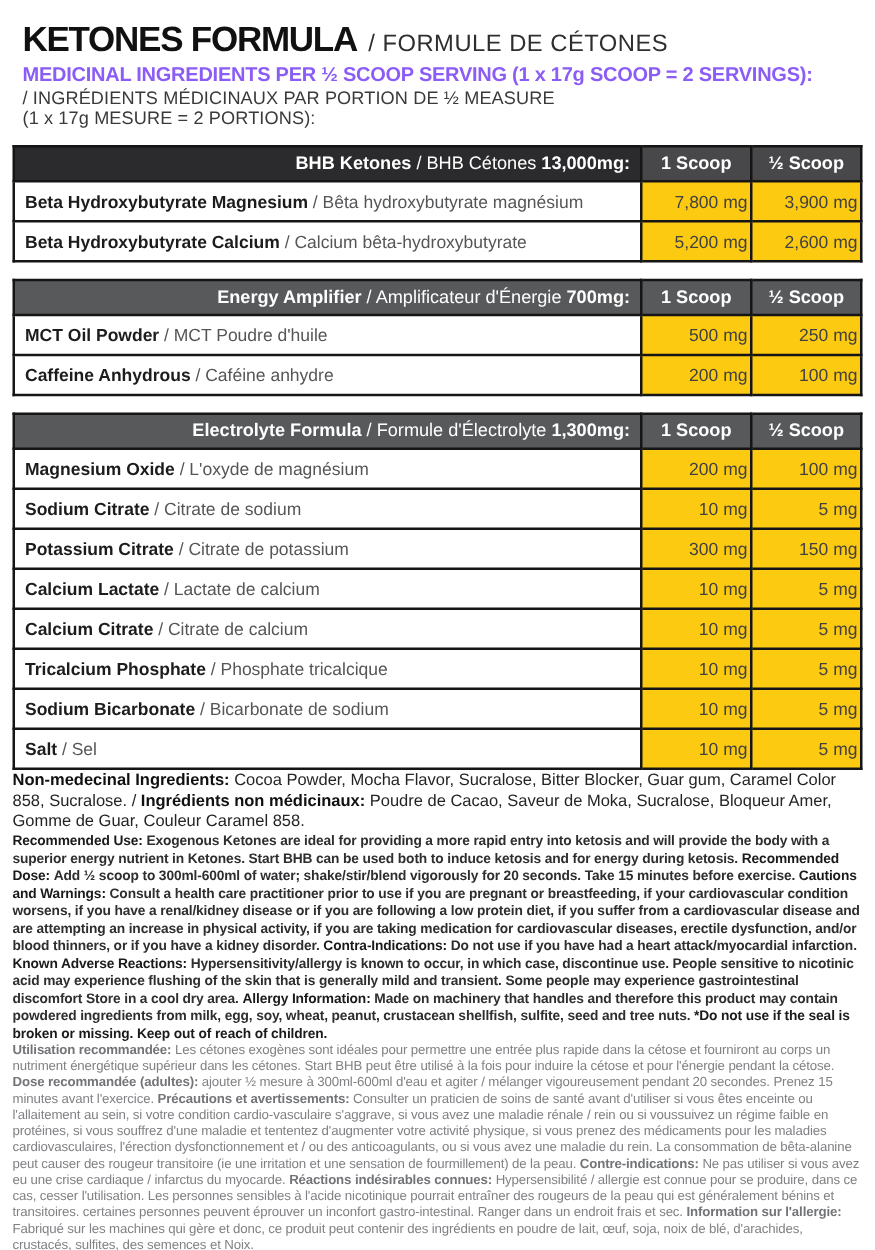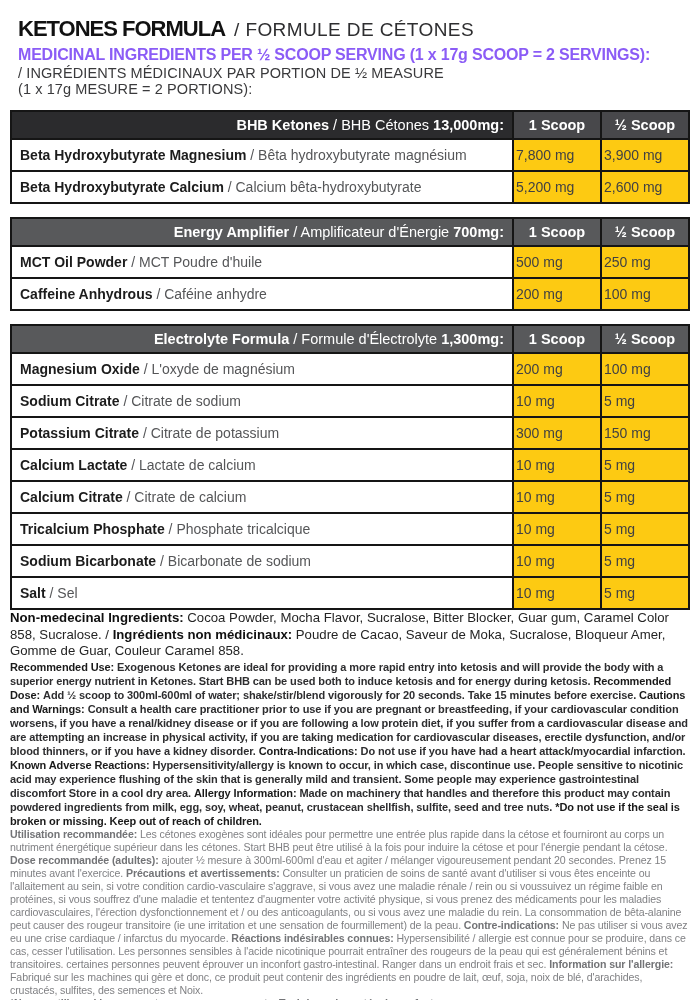--- a/index.html
+++ b/index.html
@@ -15,37 +15,37 @@
     width: 700px; height: 1000px;
     background: #ffffff;
     font-family: "Liberation Sans", sans-serif;
     color: #232323;
     overflow: hidden;
   }
   .page { padding: 12px 10px 0 10px; }
 
   
   .title-row { display: flex; align-items: baseline; gap: 9px; margin: 4px 0 4px 8px; }
-  .title-en { font-size: 22px; font-weight: bold; letter-spacing: -1px; color: #111; white-space: nowrap; }
+  .title-en { font-size: 28px; font-weight: bold; letter-spacing: -1px; color: #111; white-space: nowrap; }
   .title-fr { font-size: 19px; font-weight: 400; letter-spacing: 0.4px; color: #2e2e30; white-space: nowrap; }
   .sub-en { margin: 2px 0 1px 8px; font-size: 16px; font-weight: bold; letter-spacing: -0.2px; color: #8b5cf6; }
   .sub-fr { margin: 0 0 0 8px; font-size: 14.5px; color: #3a3a3c; letter-spacing: 0.1px; }
 
   
   .ing-table { width: 100%; border-collapse: collapse; margin-top: 13px; table-layout: fixed; }
   .ing-table th, .ing-table td { border: 2px solid var(--border); }
   .ing-table th { color: #fff; font-size: 14.5px; padding: 4px 8px; height: 28px; }
   .ing-table th.desc-h { text-align: right; }
   .ing-table th .t-fr { font-weight: 400; }
   .ing-table.hdr-dark th.desc-h { background: var(--hdr-dark); }
   .ing-table.hdr-dark th.scoop-h { background: var(--hdr-dark2); }
   .ing-table.hdr-gray th { background: var(--hdr-gray); }
   .ing-table td.desc { font-size: 14px; font-weight: bold; padding: 4px 8px; height: 32px; color: #1c1c1c; white-space: nowrap; overflow: hidden; }
   .ing-table td.desc .t-fr { font-weight: 400; color: #555658; }
-  .ing-table td.val { background: var(--yellow); text-align: left; font-size: 14px; color: #414143; padding: 4px 2px; white-space: nowrap; }
+  .ing-table td.val { background: var(--yellow); text-align: right; font-size: 14px; color: #414143; padding: 4px 2px; white-space: nowrap; }
   .col-scoop { width: 88px; }
 
   
   p.rich { margin: 0; }
   .nonmed { margin: 15px 8px 0 8px; font-size: 13.2px; line-height: 16.5px; color: #242424; }
   .nonmed b { color: #101010; }
   .info-en { margin: 10px 8px 0 8px; font-size: 11px; line-height: 14px; color: #2e2e30; letter-spacing: -0.1px; font-weight: bold; }
   .info-en b { color: #1a1a1a; }
   .info-fr { margin: 9px 8px 0 8px; font-size: 10.6px; line-height: 13px; color: #808184; letter-spacing: -0.1px; }
   .info-fr b { color: #737477; }

